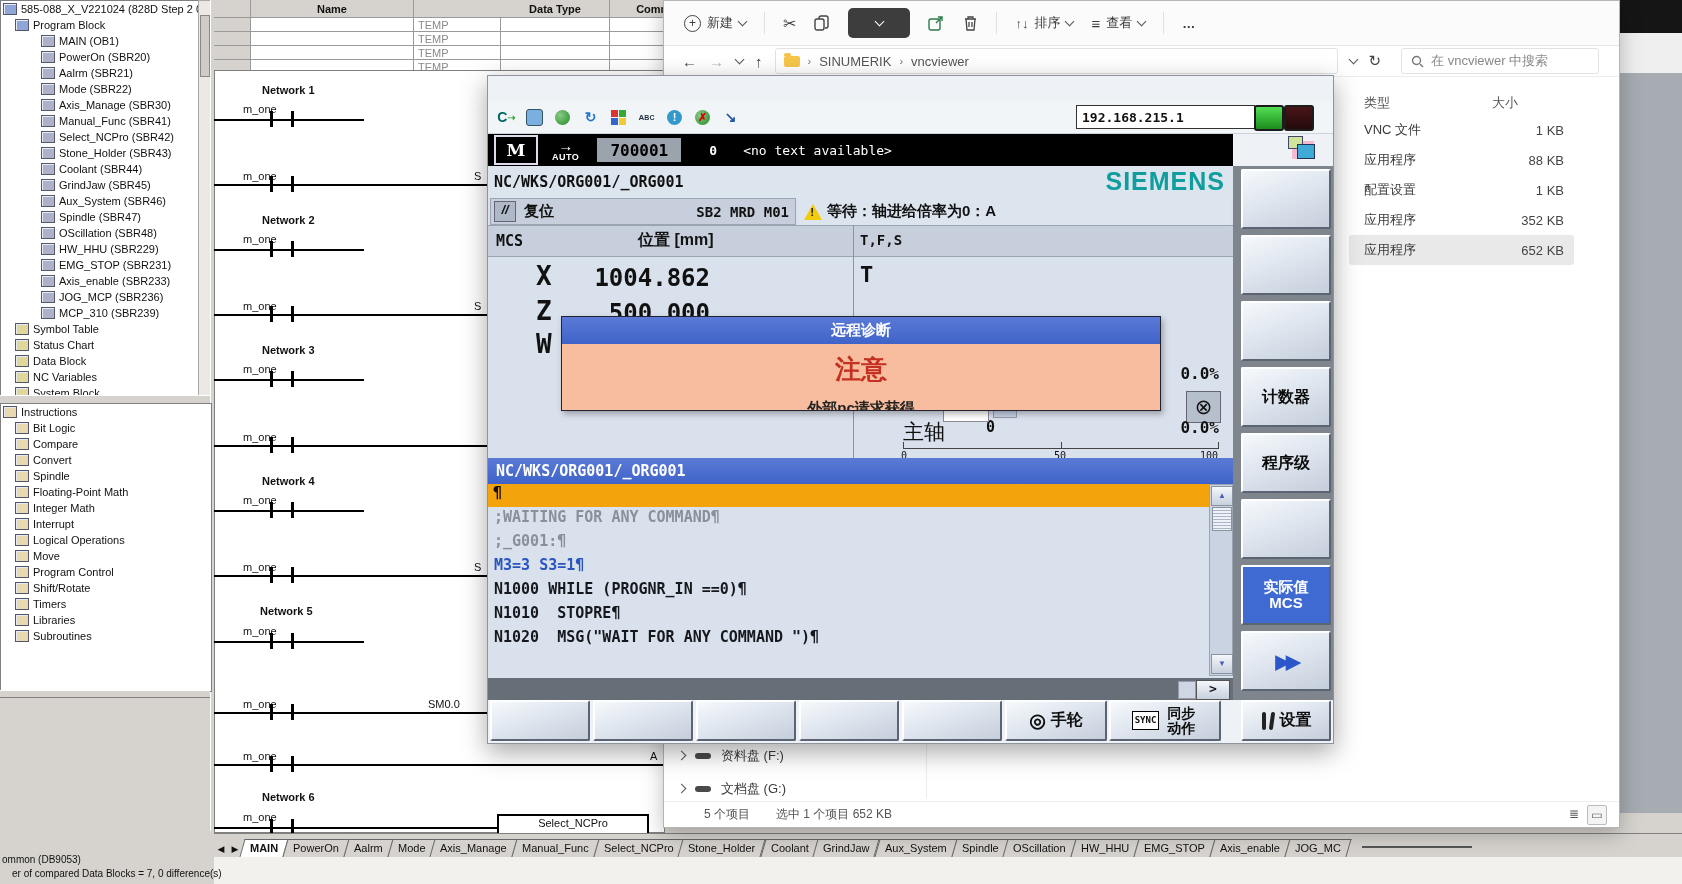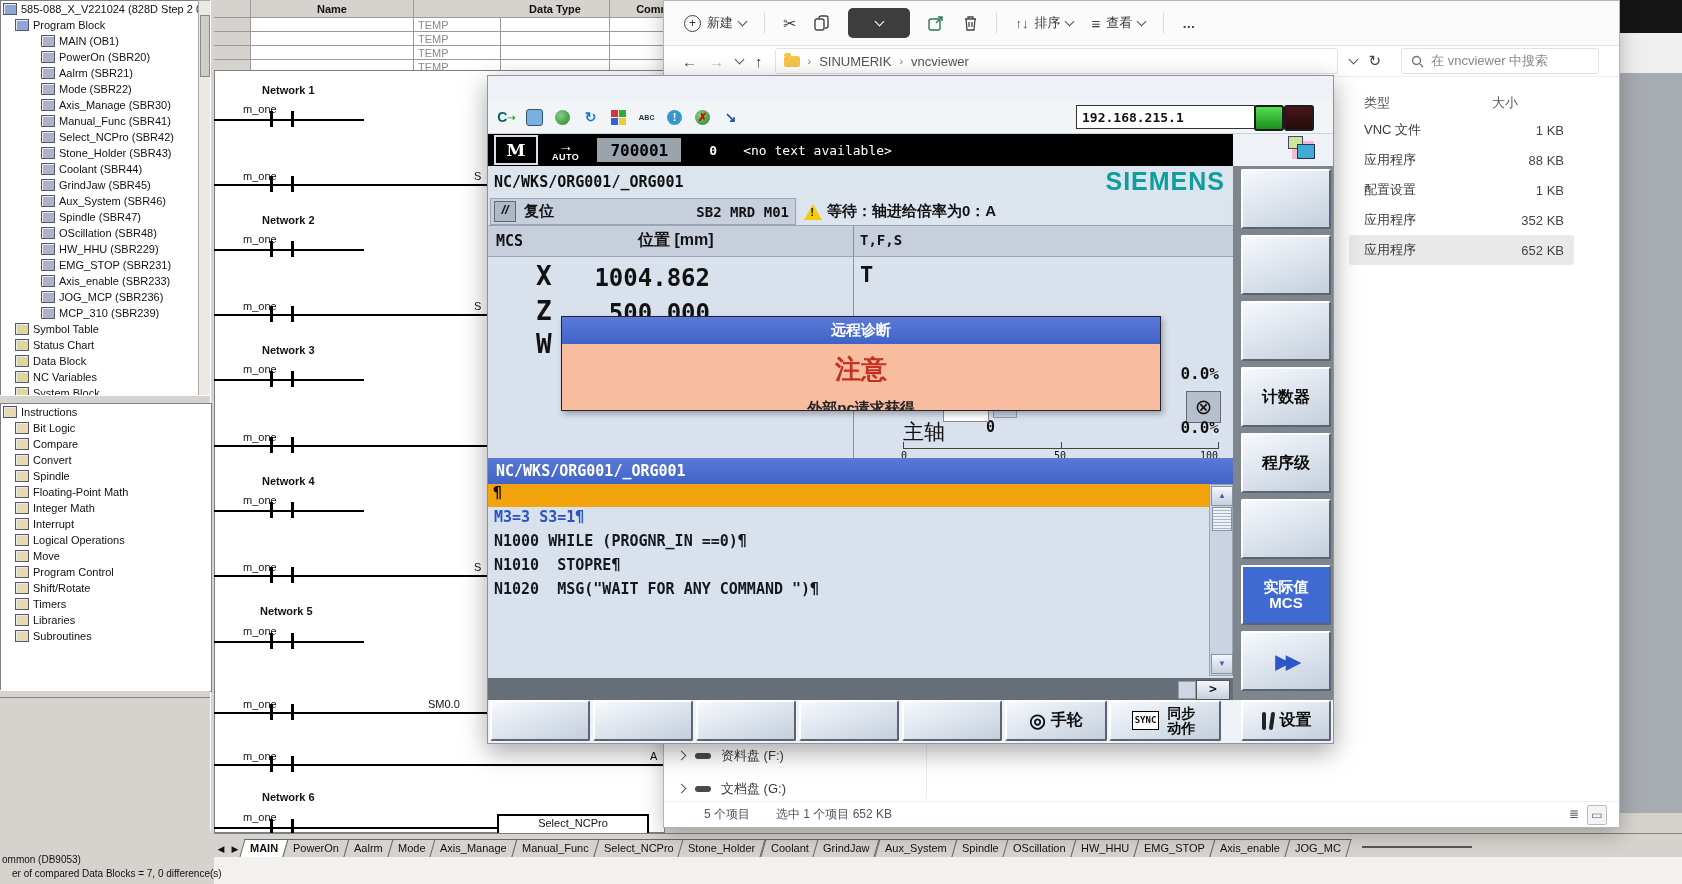--- a/index.html
+++ b/index.html
@@ -815,21 +815,23 @@
           <div class="dlg-h">注意</div>
           <div class="dlg-b">外部pc请求获得</div>
         </div>
       </div>
 
       <div class="prog-bar">NC/WKS/ORG001/_ORG001</div>
       <div class="caret-row">¶</div>
       <div class="code-area">
         <div>
 
-
+            <div class="code-line comment">;WAITING FOR ANY COMMAND¶</div>
+
+            <div class="code-line comment">;_G001:¶</div>
 
 
             <div class="code-line keyword">M3=3 S3=1¶</div>
 
             <div class="code-line code">N1000 WHILE (PROGNR_IN ==0)¶</div>
 
             <div class="code-line code">N1010  STOPRE¶</div>
 
             <div class="code-line code">N1020  MSG("WAIT FOR ANY COMMAND ")¶</div>
 

